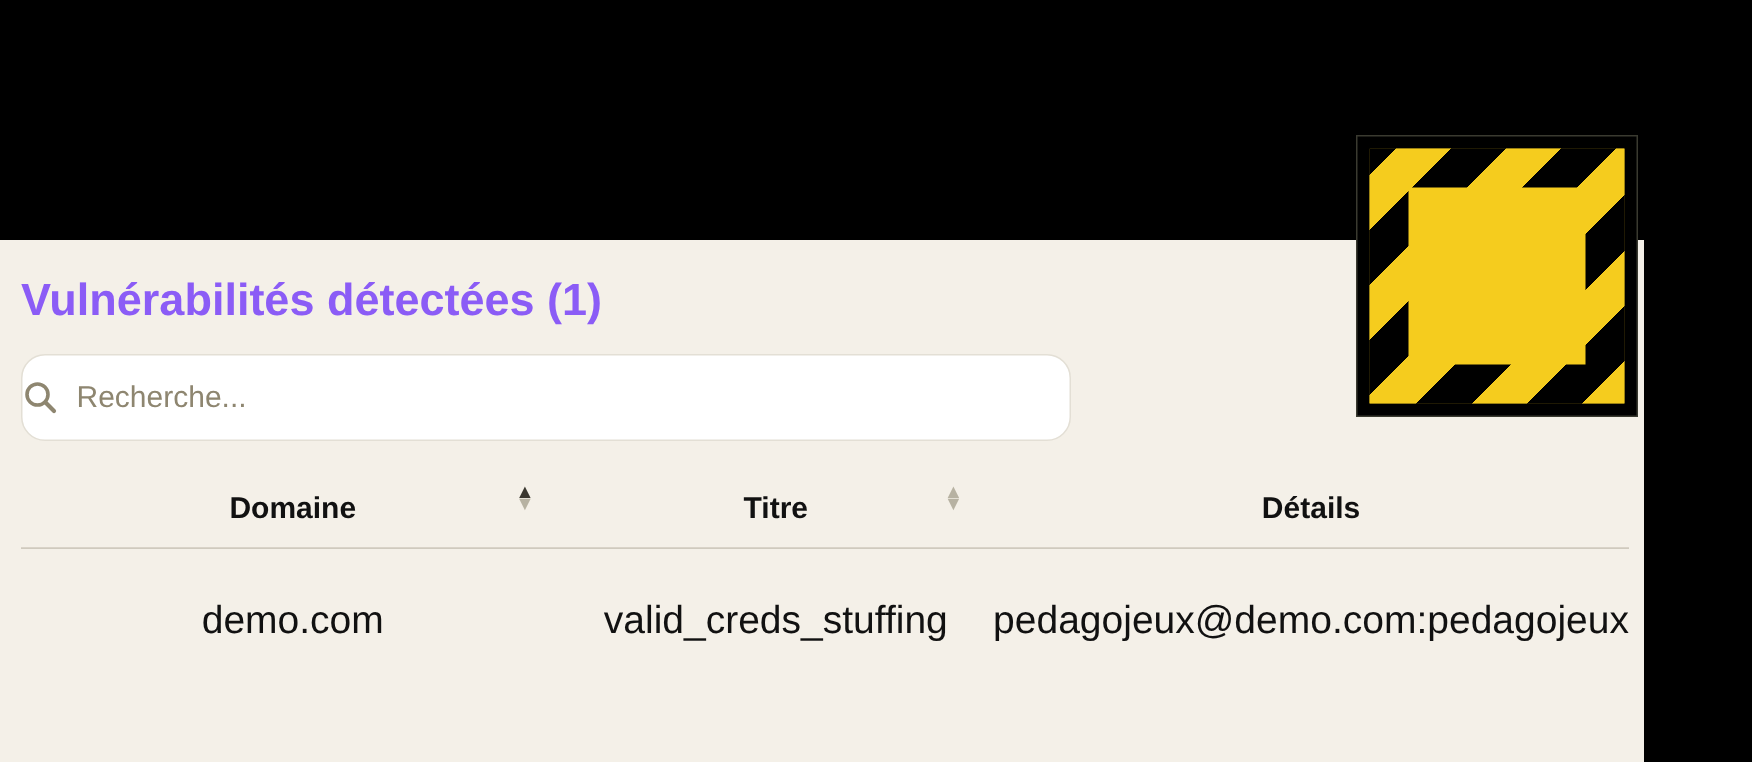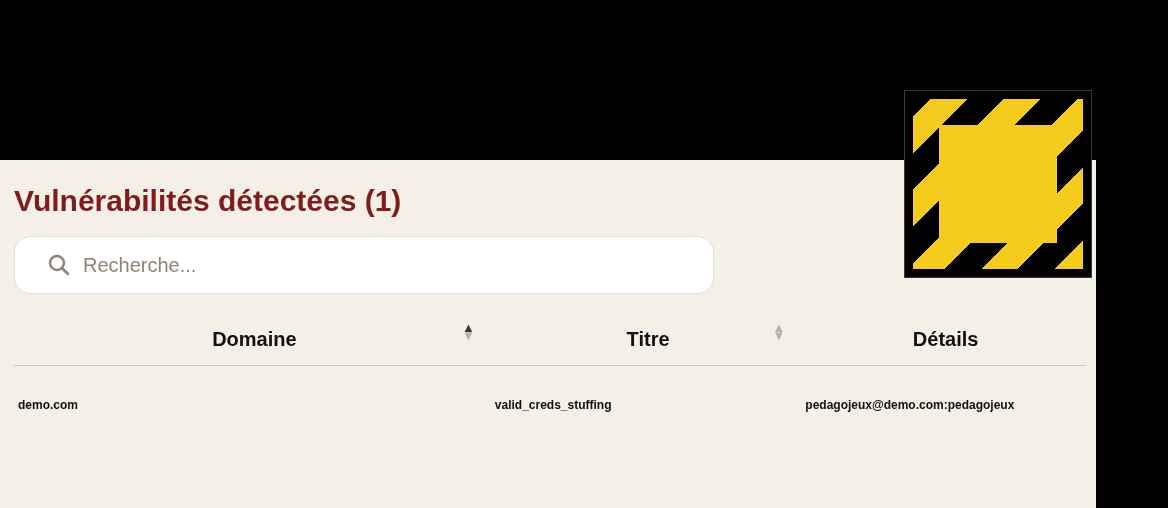--- a/index.html
+++ b/index.html
@@ -1,24 +1,24 @@
 <!DOCTYPE html>
 <html><head>
 <meta charset="utf-8">
 <style>
   html,body{margin:0;padding:0;width:1168px;height:508px;background:#000;font-family:"Segoe UI",Arial,Helvetica,sans-serif;overflow:hidden}
   .panel-wrap{position:absolute;left:0;top:160px;width:1096px;height:348px;background:#f4f0e8}
-  .panel-title{font-size:30px;font-weight:700;color:#7f1d1d;margin:24px 0 18px 14px}
-  .search-box{margin:0 0 0 14px;width:700px;height:58px;border:1px solid #e3dfd5;border-radius:16px;background:#fff;display:flex;align-items:center;padding:0 32px;box-sizing:border-box}
+  .panel-title{font-size:30px;font-weight:700;color:#8b5cf6;margin:24px 0 18px 14px}
+  .search-box{margin:0 0 0 14px;width:700px;height:58px;border:1px solid #e3dfd5;border-radius:16px;background:#fff;display:flex;align-items:center;padding:0 0;box-sizing:border-box}
   .search-box svg{flex:0 0 24px}
   .search-box input{border:none;outline:none;font-size:20px;color:#8e8670;flex:1;margin-left:10px;background:transparent;font-family:inherit}
   .search-box input::placeholder{color:#8e8670}
   table.data{width:1072px;border-collapse:collapse;margin:34px 0 0 14px}
   table.data th{text-align:center;font-size:20px;font-weight:700;color:#111;padding:0 0 14px 4px;border-bottom:1px solid #cfcabe;position:relative}
-  table.data td{text-align:left;font-size:12px;font-weight:700;color:#111;padding:32px 0 30px 4px}
+  table.data td{text-align:center;font-size:26px;font-weight:400;color:#111;padding:32px 0 30px 4px}
   .sort-icons{display:inline-block;position:absolute;right:16px;top:-4px;font-size:13px;line-height:8px;color:#b7b2a2}
   .sort-icons .active{color:#3a372f}
   
   .alarm{position:absolute;left:904px;top:90px;width:186px;height:186px;background:#000;border:1px solid #3a3a30}
   .alarm .hazard{position:absolute;inset:8px;overflow:hidden}
   .alarm .stripes{position:absolute;inset:0;background:#f5cc1e}
   .alarm .stripes::before{content:"";position:absolute;left:-120px;top:-120px;width:600px;height:600px;
     background:repeating-linear-gradient(135deg,#000 0 26px,#f5cc1e 26px 52px);transform-origin:0 0}
   .alarm .inner{position:absolute;left:26px;top:26px;right:26px;bottom:26px;background:#f5cc1e}
   .button-outer{position:absolute;left:50%;top:50%;width:118px;height:118px;margin-left:-59px;margin-top:-59px;border-radius:50%;background:#cfcbc7;box-shadow:inset 0 -3px 4px rgba(0,0,0,.2),inset 0 3px 4px rgba(255,255,255,.6)}

